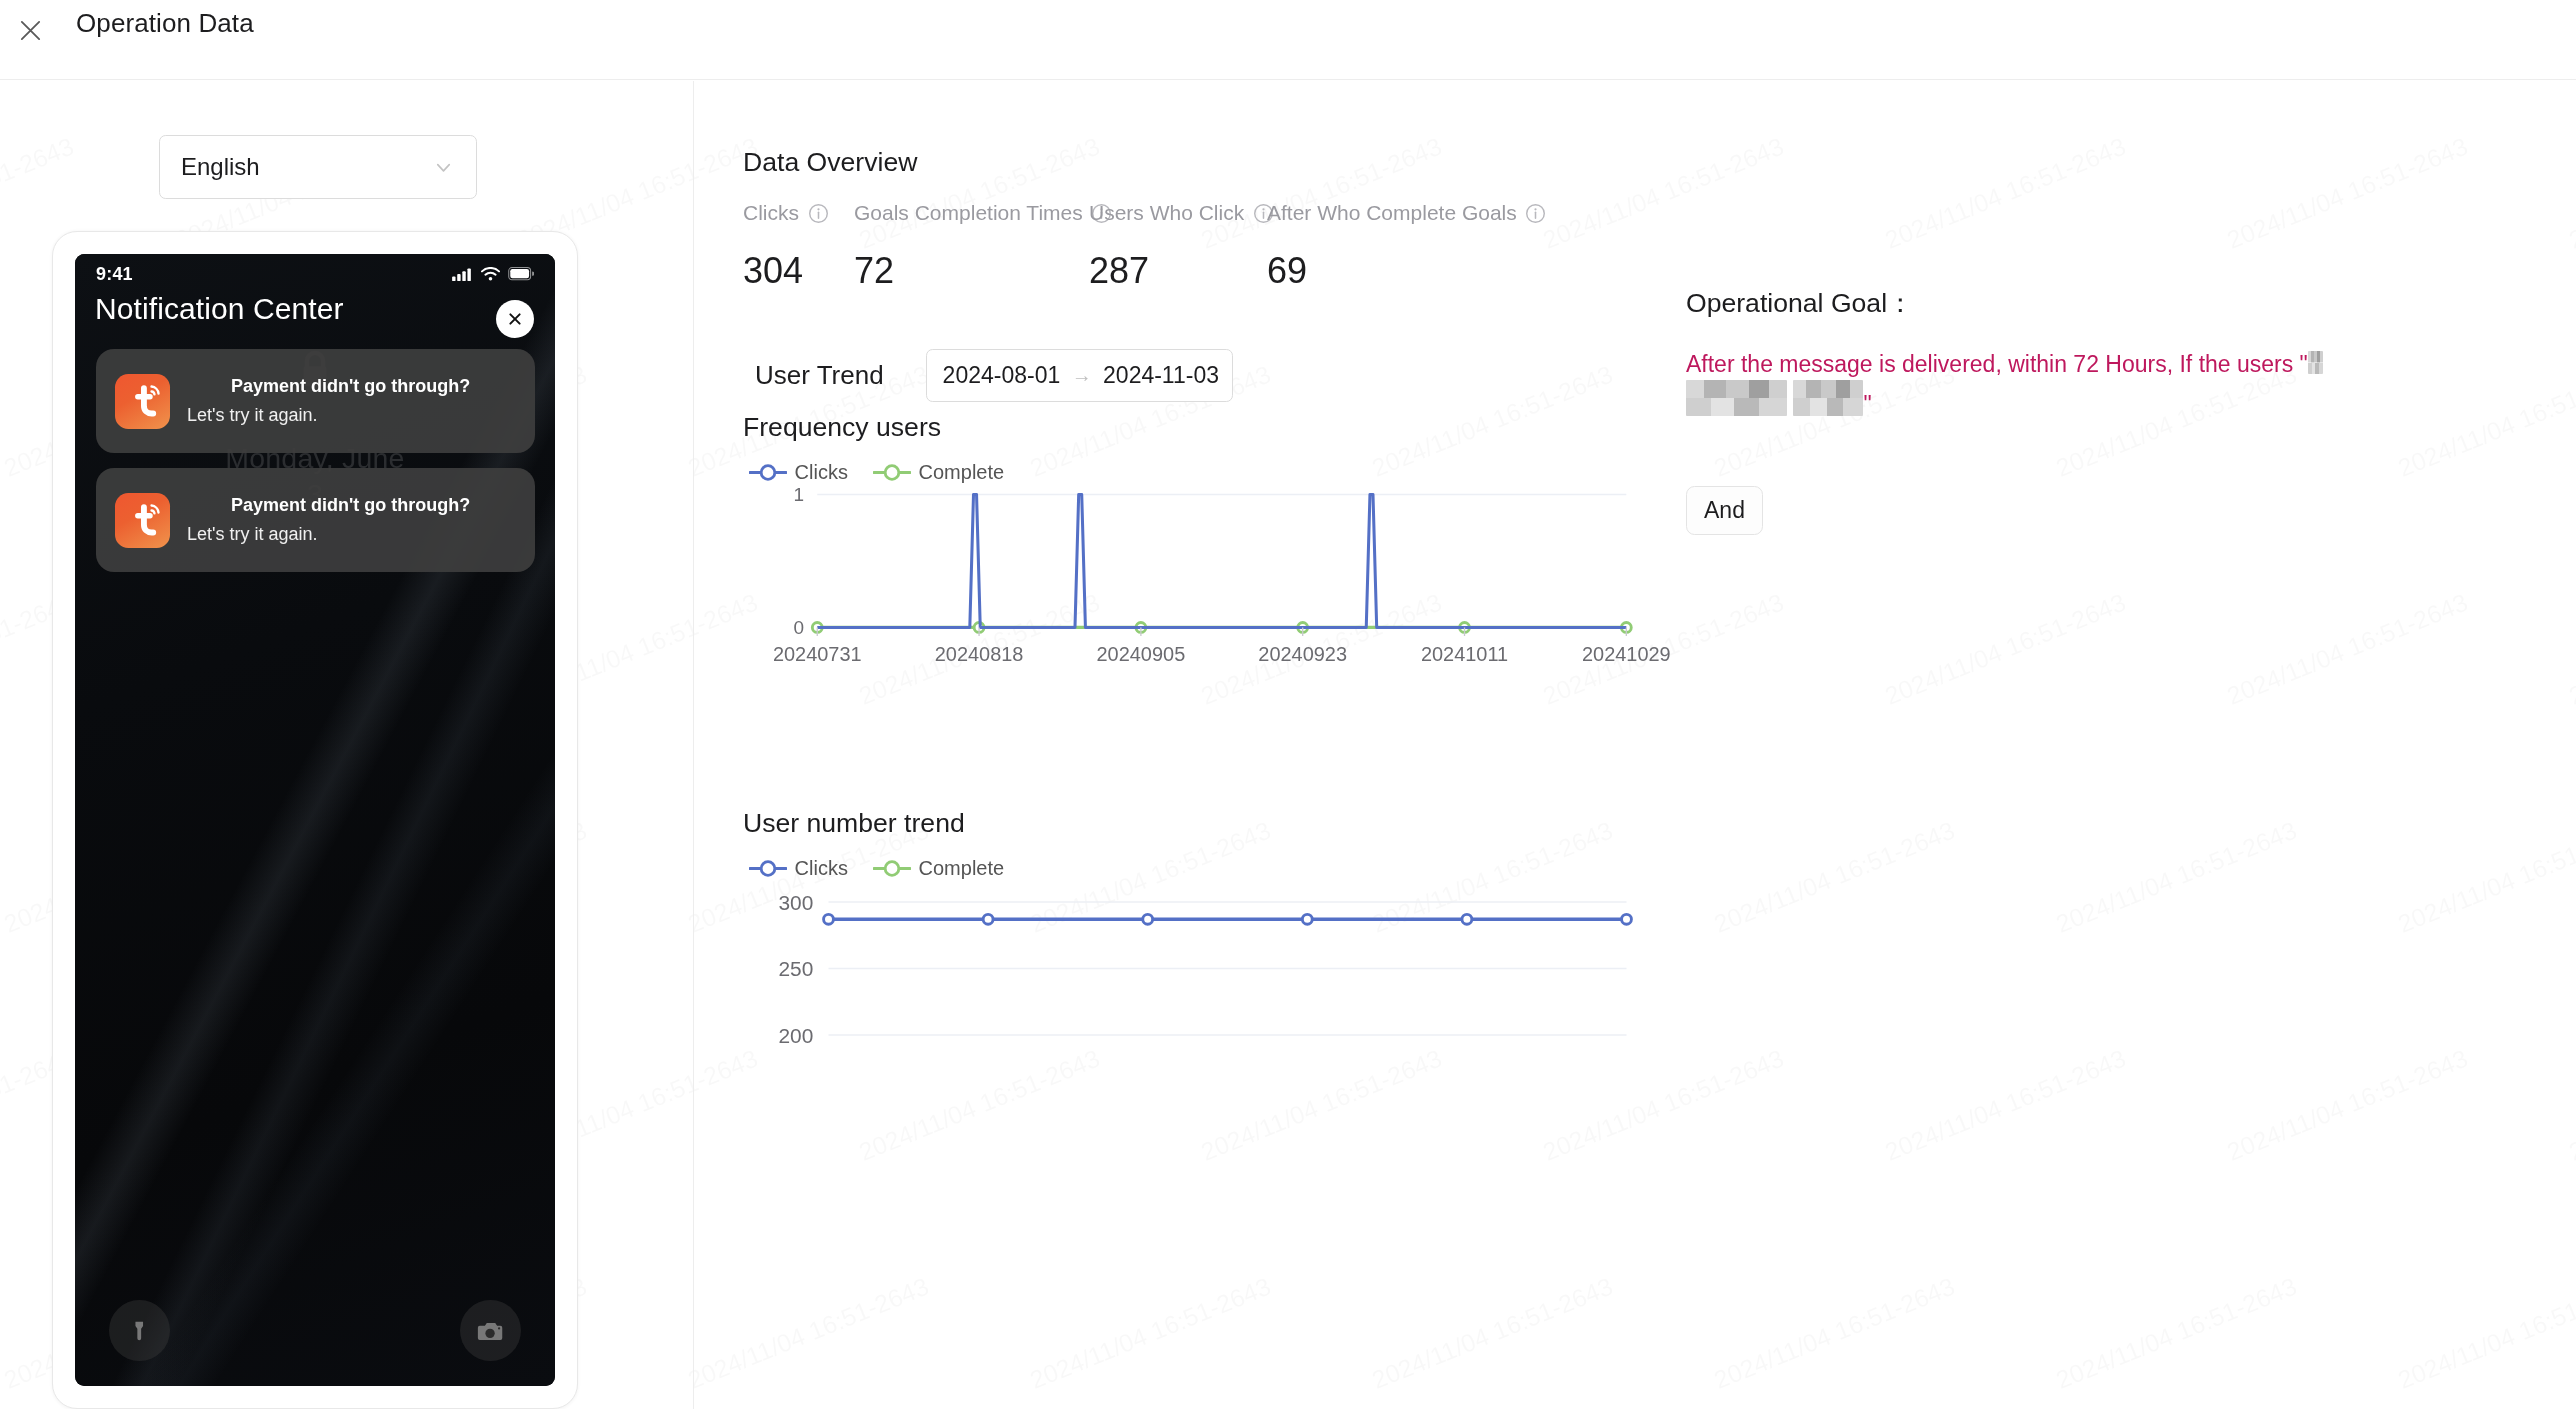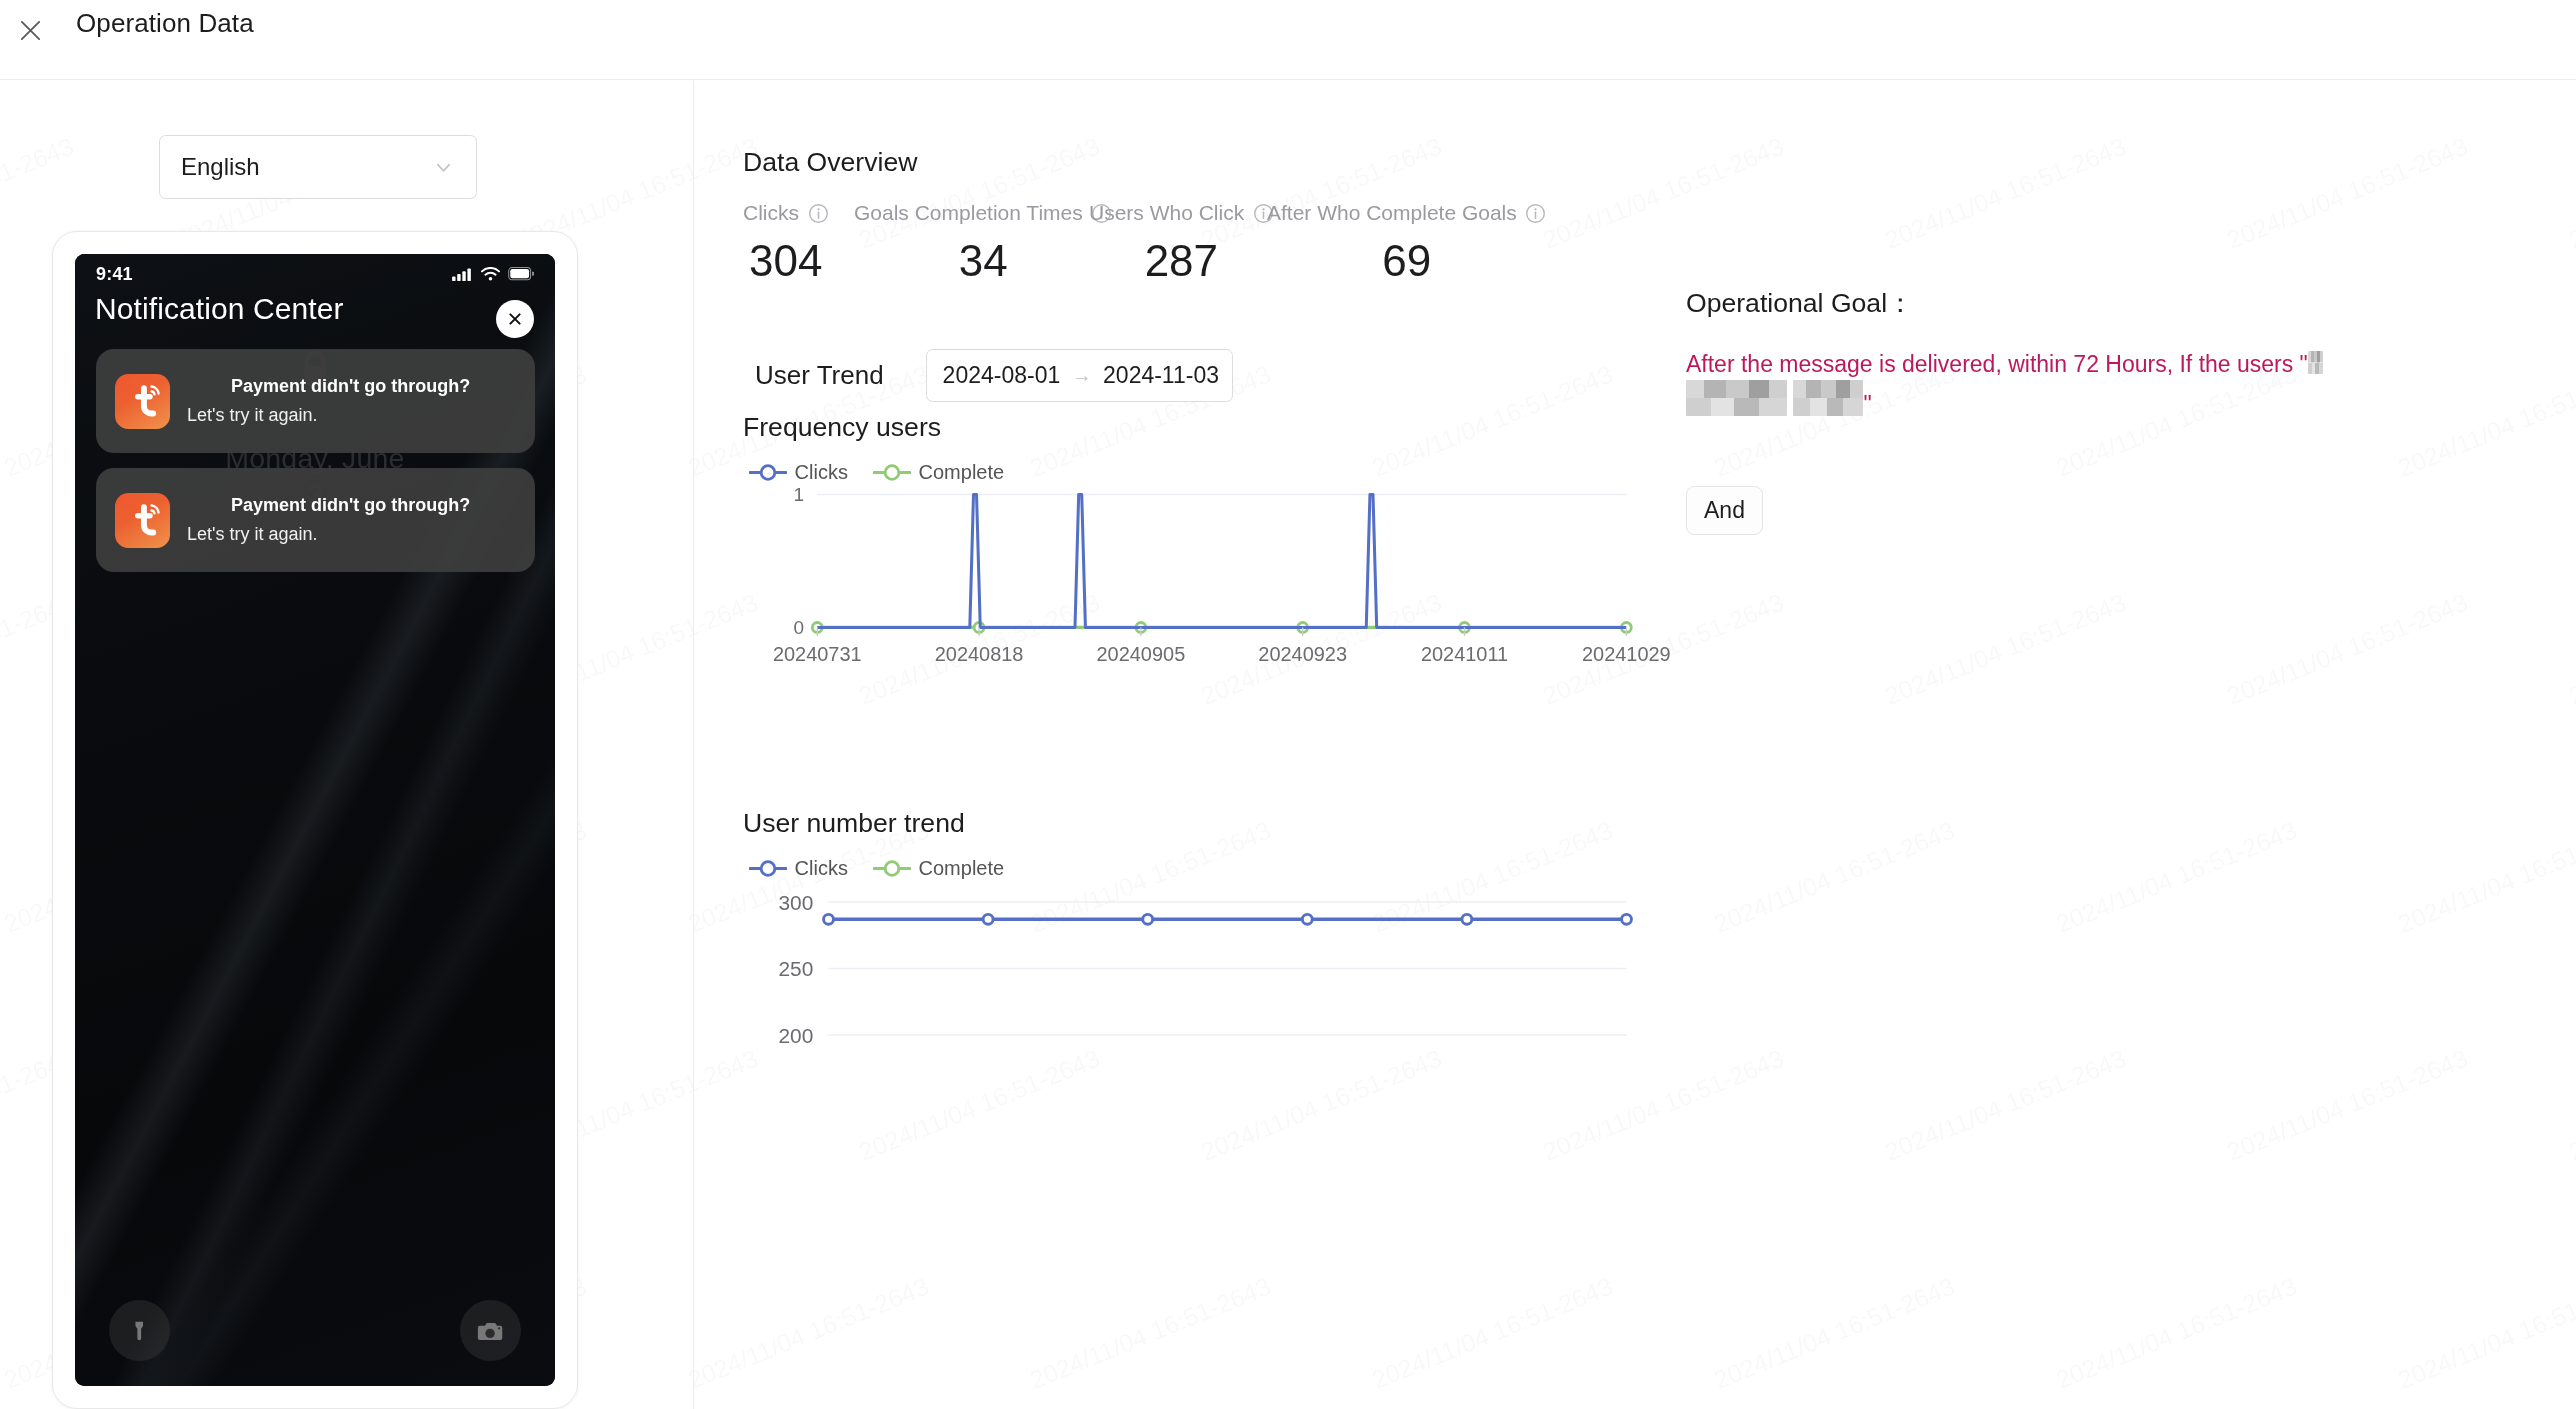--- a/index.html
+++ b/index.html
@@ -125,21 +125,21 @@
   .content { position:absolute; left:694px; top:81px; width:1882px; height:1329px; z-index:3; }
 
   .sec-title { font-size:26.6px; color:#1d1d1f; font-weight:400; }
   #data-overview-title { position:absolute; left:49px; top:66px;text-align:center; }
 
   .metrics { position:absolute; left:49px; top:119px; width:1330px; }
   .metric { position:absolute; top:0; }
   .metric-head { display:flex; align-items:center; gap:8.5px; height:26.6px; }
   .metric-label { font-size:21px; color:#9a9aa0; white-space:nowrap; }
   .info-i { width:21px; height:21px; flex-shrink:0; cursor:pointer; }
-  .metric-value { margin-top:12px; font-size:44px; color:#1d1d1f; font-weight:400; line-height:1;text-align:center; }
+  .metric-value { margin-top:26px; font-size:36px; color:#1d1d1f; font-weight:400; line-height:1; }
 
   .user-trend-row { position:absolute; left:61px; top:268px; display:flex; align-items:center; gap:42px; }
   .user-trend-label { font-size:26px; color:#1d1d1f; }
   .daterange {
     width:307px; height:53px; border:0.9px solid #dcdcdc; border-radius:6.6px; background:#fff;
     display:flex; align-items:center; padding:0 16px; gap:11.4px; cursor:pointer;
   }
   .dr-date { font-size:23px; color:#1d1d1f; white-space:nowrap; }
   .dr-arrow { color:#bfbfbf; font-size:20px; }
   .dr-cal { margin-left:auto; width:23px; height:23px; }
@@ -382,21 +382,21 @@
         </div>
         <div class="metric" style="left: 111px;">
           <div class="metric-head">
             <span class="metric-label">Goals Completion Times</span>
             <svg class="info-i" viewBox="0 0 22 22">
               <circle cx="11" cy="11" r="9.2" fill="none" stroke="#b8b8bd" stroke-width="1.5"></circle>
               <circle cx="11" cy="6.6" r="1.15" fill="#b8b8bd"></circle>
               <path d="M11 9.6 V16" stroke="#b8b8bd" stroke-width="1.6" stroke-linecap="round"></path>
             </svg>
           </div>
-          <div class="metric-value">34</div>
+          <div class="metric-value">72</div>
         </div>
         <div class="metric" style="left: 346px;">
           <div class="metric-head">
             <span class="metric-label">Users Who Click</span>
             <svg class="info-i" viewBox="0 0 22 22">
               <circle cx="11" cy="11" r="9.2" fill="none" stroke="#b8b8bd" stroke-width="1.5"></circle>
               <circle cx="11" cy="6.6" r="1.15" fill="#b8b8bd"></circle>
               <path d="M11 9.6 V16" stroke="#b8b8bd" stroke-width="1.6" stroke-linecap="round"></path>
             </svg>
           </div>

